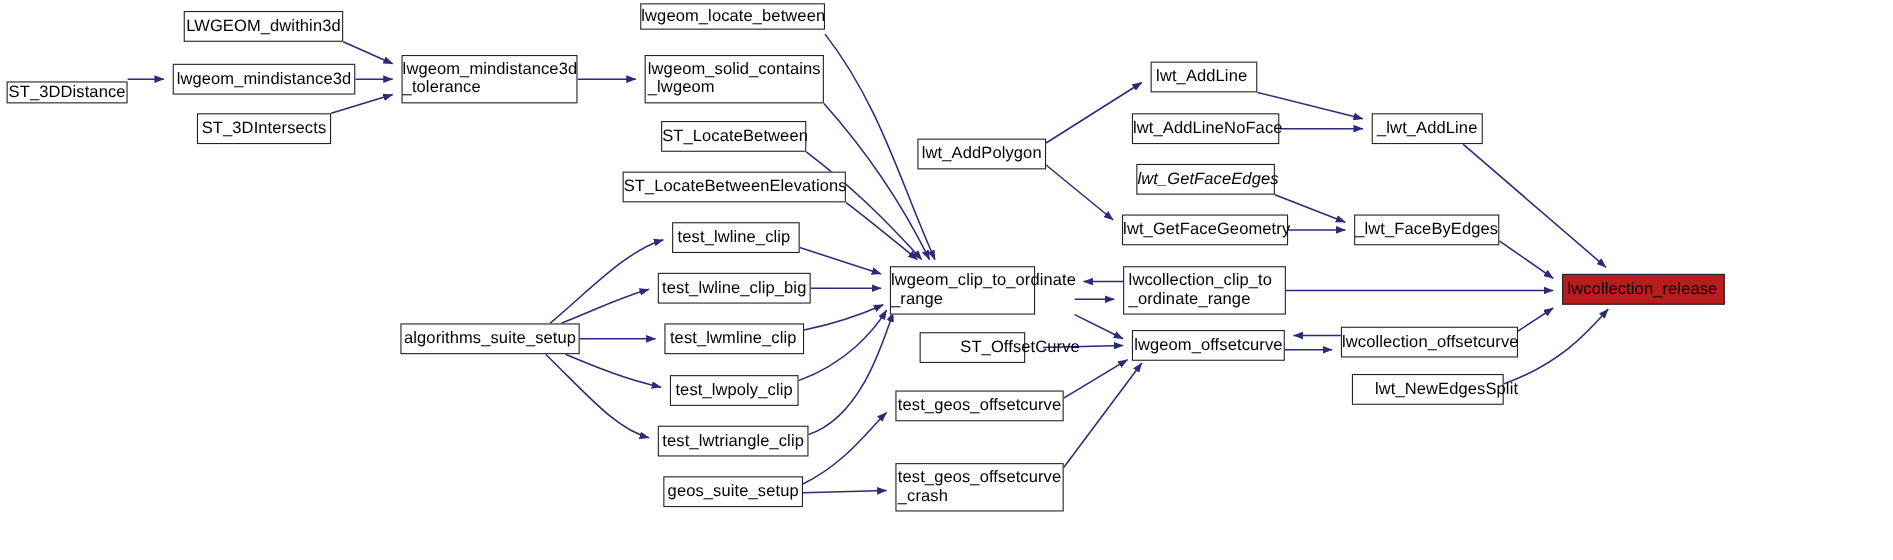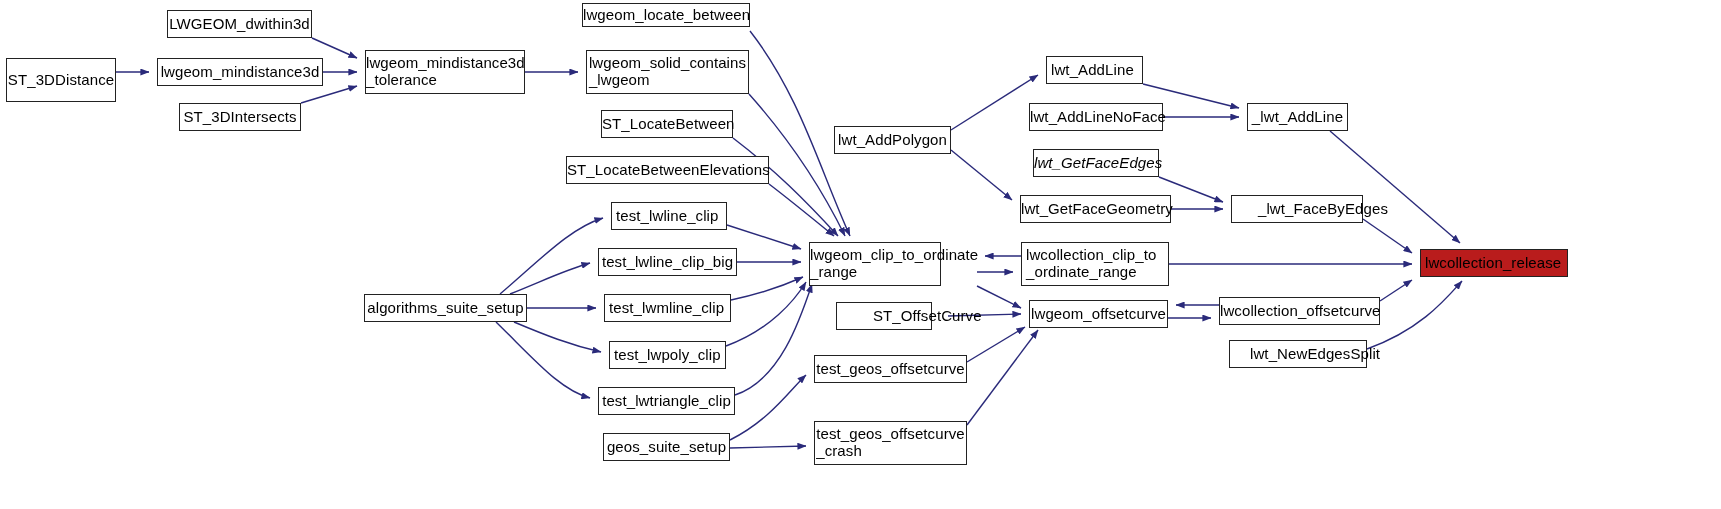--- a/index.html
+++ b/index.html
@@ -95,21 +95,21 @@
         <path d="M1168,318 L1211,318" fill="none" stroke="#2a2a7a" stroke-width="1.4" marker-end="url(#arrowhead)"></path>
         <path d="M1219,305 L1176,305" fill="none" stroke="#2a2a7a" stroke-width="1.4" marker-end="url(#arrowhead)"></path>
         <path d="M1330,131 L1460,243" fill="none" stroke="#2a2a7a" stroke-width="1.4" marker-end="url(#arrowhead)"></path>
         <path d="M1363,219 L1412,253" fill="none" stroke="#2a2a7a" stroke-width="1.4" marker-end="url(#arrowhead)"></path>
         <path d="M1169,264 L1412,264" fill="none" stroke="#2a2a7a" stroke-width="1.4" marker-end="url(#arrowhead)"></path>
         <path d="M1380,301 L1412,280" fill="none" stroke="#2a2a7a" stroke-width="1.4" marker-end="url(#arrowhead)"></path>
         <path d="M1367,349 C1420,330 1445,300 1462,281" fill="none" stroke="#2a2a7a" stroke-width="1.4" marker-end="url(#arrowhead)"></path>
       </g>
   </svg>
   <div id="nodes-group">
-      <div class="node" style="left: 6px; top: 58px; width: 110px; height: 44px;"><span class="node-label">ST_3DDistance</span></div>
+      <div class="node" style="left: 6px; top: 74px; width: 110px; height: 20px;"><span class="node-label">ST_3DDistance</span></div>
       <div class="node" style="left: 157px; top: 58px; width: 166px; height: 28px;"><span class="node-label">lwgeom_mindistance3d</span></div>
       <div class="node" style="left: 167px; top: 10px; width: 145px; height: 28px;"><span class="node-label">LWGEOM_dwithin3d</span></div>
       <div class="node" style="left: 179px; top: 103px; width: 122px; height: 28px;"><span class="node-label">ST_3DIntersects</span></div>
       <div class="node" style="left: 365px; top: 50px; width: 160px; height: 44px;"><span class="node-label">lwgeom_mindistance3d
 _tolerance</span></div>
       <div class="node" style="left: 582px; top: 3px; width: 168px; height: 24px;"><span class="node-label">lwgeom_locate_between</span></div>
       <div class="node" style="left: 586px; top: 50px; width: 163px; height: 44px;"><span class="node-label">lwgeom_solid_contains
 _lwgeom</span></div>
       <div class="node" style="left: 601px; top: 110px; width: 132px; height: 28px;"><span class="node-label">ST_LocateBetween</span></div>
       <div class="node" style="left: 566px; top: 156px; width: 203px; height: 28px;"><span class="node-label">ST_LocateBetweenElevations</span></div>
@@ -128,18 +128,18 @@
       <div class="node" style="left: 814px; top: 421px; width: 153px; height: 44px;"><span class="node-label">test_geos_offsetcurve
 _crash</span></div>
       <div class="node" style="left: 1046px; top: 56px; width: 97px; height: 28px;"><span class="node-label">lwt_AddLine</span></div>
       <div class="node" style="left: 1029px; top: 103px; width: 134px; height: 28px;"><span class="node-label">lwt_AddLineNoFace</span></div>
       <div class="node" style="left: 1033px; top: 149px; width: 126px; height: 28px; font-style: italic;"><span class="node-label">lwt_GetFaceEdges</span></div>
       <div class="node" style="left: 1020px; top: 195px; width: 151px; height: 28px;"><span class="node-label">lwt_GetFaceGeometry</span></div>
       <div class="node" style="left: 1021px; top: 242px; width: 148px; height: 44px;"><span class="node-label">lwcollection_clip_to
 _ordinate_range</span></div>
       <div class="node" style="left: 1029px; top: 300px; width: 139px; height: 28px;"><span class="node-label">lwgeom_offsetcurve</span></div>
       <div class="node" style="left: 1247px; top: 103px; width: 101px; height: 28px;"><span class="node-label">_lwt_AddLine</span></div>
-      <div class="node" style="left: 1231px; top: 195px; width: 132px; height: 28px; padding-left: 26px;"><span class="node-label">_lwt_FaceByEdges</span></div>
+      <div class="node" style="left: 1231px; top: 195px; width: 132px; height: 28px;"><span class="node-label">_lwt_FaceByEdges</span></div>
       <div class="node" style="left: 1219px; top: 297px; width: 161px; height: 28px;"><span class="node-label">lwcollection_offsetcurve</span></div>
       <div class="node" style="left: 1229px; top: 340px; width: 138px; height: 28px; padding-left: 20px;"><span class="node-label">lwt_NewEdgesSplit</span></div>
       <div class="node highlight" style="left: 1420px; top: 249px; width: 148px; height: 28px;"><span class="node-label">lwcollection_release</span></div>
     </div>
 </div>
 
 </body></html>

